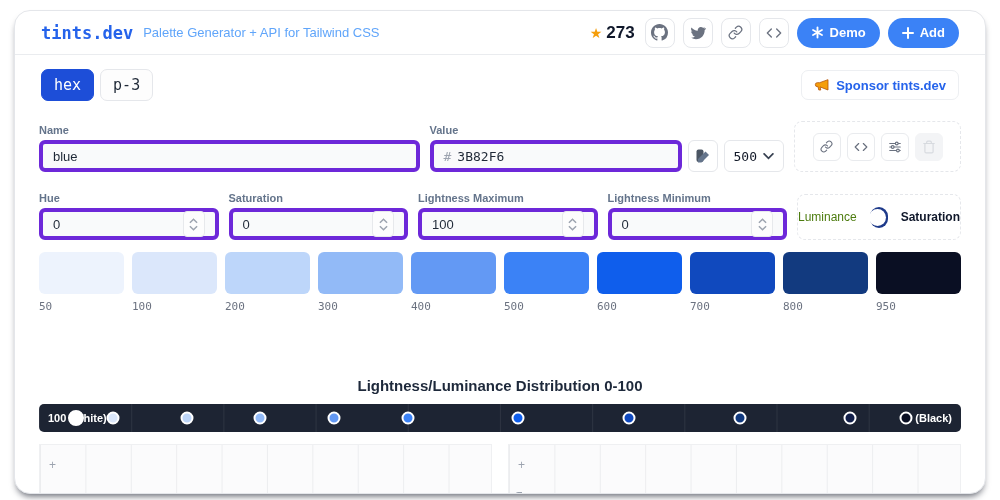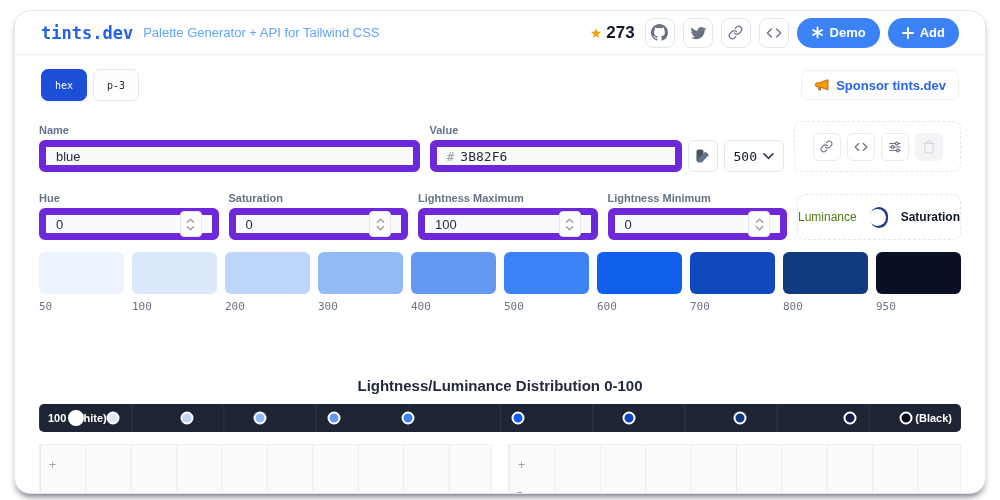--- a/index.html
+++ b/index.html
@@ -15,31 +15,31 @@
   .header-right{margin-left:auto;display:flex;align-items:center;gap:8px;}
   .star-group{display:flex;align-items:center;gap:4px;margin-right:2px;}
   .star-glyph{color:#F59E0B;font-size:14px;line-height:1;}
   .star-count{color:#0f172a;font-weight:bold;font-size:17px;}
   .icon-btn{width:30px;height:30px;border:1px solid #E5E7EB;border-radius:8px;background:#fff;
     display:flex;align-items:center;justify-content:center;box-sizing:border-box;}
   .pill-btn{height:30px;padding:0 14px;border-radius:15px;background:#3B82F6;color:#fff;
     font-weight:bold;font-size:13px;display:flex;align-items:center;gap:6px;border:none;}
   
   .toolbar{display:flex;align-items:center;margin:14px 26px 0;}
-  .mode-btn{height:32px;min-width:46px;padding:0 12px;border-radius:7px;font-size:10px;
+  .mode-btn{height:32px;min-width:46px;padding:0 12px;border-radius:7px;font-size:15px;
     display:flex;align-items:center;justify-content:center;box-sizing:border-box;}
   .mode-hex{background:#1D4ED8;color:#fff;border:1px solid #1D4ED8;}
   .mode-p3{background:#FDFDFD;color:#1F2937;border:1px solid #E5E7EB;margin-left:6px;}
   .sponsor-btn{margin-left:auto;height:30px;padding:0 12px;border:1px solid #EDEFF2;border-radius:7px;
     background:#fff;display:flex;align-items:center;gap:6px;color:#2563EB;font-weight:bold;font-size:13px;}
   
   .form-row{display:flex;gap:10px;margin:20px 24px 0;align-items:flex-end;}
   .fgroup{display:flex;flex-direction:column;}
   .flabel{font-size:11px;font-weight:bold;color:#64748B;margin-bottom:4px;}
-  .finput{height:32px;background:#F9FAFB;border:7px solid #6d28d9;border-radius:6px;
+  .finput{height:32px;background:#F9FAFB;border:4px solid #6d28d9;border-radius:6px;
     display:flex;align-items:center;padding:0 10px;font-size:13px;color:#1F2937;box-sizing:border-box;}
   .num-input{justify-content:space-between;}
   .stepper{width:20px;height:24px;background:#FDFDFD;border:1px solid #E7E9EC;border-radius:4px;
     display:flex;flex-direction:column;align-items:center;justify-content:center;gap:1px;}
   .hash{color:#9CA3AF;margin-right:6px;}
   .value-row{display:flex;gap:6px;align-items:center;}
   .sq-btn{width:30px;height:32px;background:#fff;border:1px solid #E5E7EB;border-radius:6px;
     display:flex;align-items:center;justify-content:center;box-sizing:border-box;}
   .select-btn{height:32px;padding:0 9px;background:#fff;border:1px solid #E5E7EB;border-radius:6px;
     display:flex;align-items:center;gap:6px;font-size:13px;color:#111827;box-sizing:border-box;}

